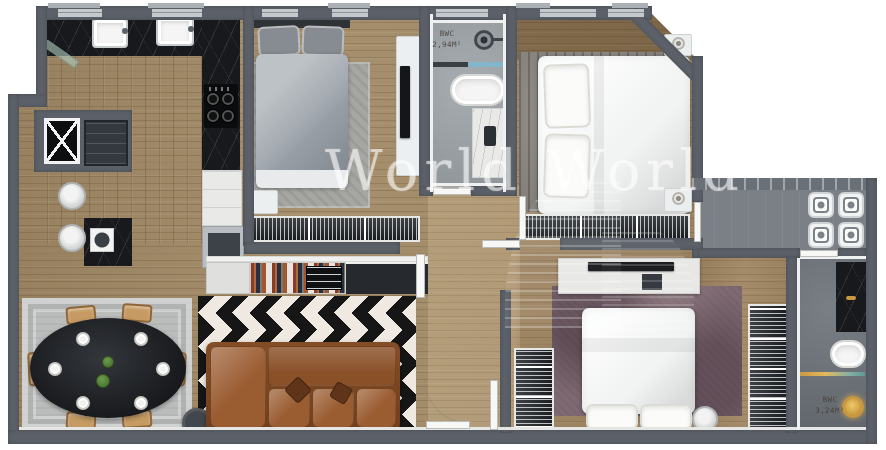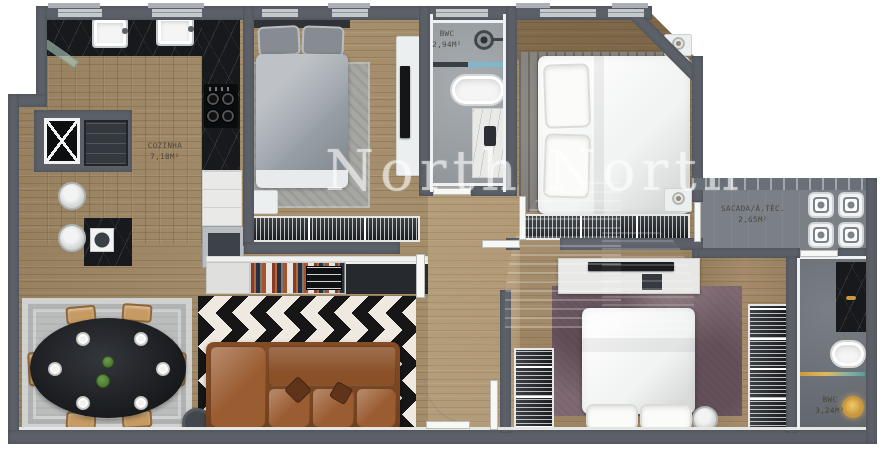--- a/index.html
+++ b/index.html
@@ -316,34 +316,26 @@
   <div class="el door" style="left:433px;top:188px;width:38px;height:7px;"></div>
   <div class="el door" style="left:416px;top:254px;width:9px;height:44px;"></div>
   <div class="el door" style="left:519px;top:196px;width:7px;height:44px;"></div>
   <div class="el door" style="left:482px;top:240px;width:38px;height:8px;"></div>
   <div class="el door" style="left:490px;top:380px;width:8px;height:50px;"></div>
   <div class="el door" style="left:694px;top:202px;width:7px;height:40px;"></div>
   <div class="el door" style="left:800px;top:250px;width:38px;height:7px;"></div>
   <div class="el arc" style="left:424px;top:378px;width:46px;height:46px;"></div>
   <div class="el door" style="left:426px;top:421px;width:44px;height:8px;"></div>
 
-  <div class="el lbl" style="left:123px;top:140px;width:84px;">
-    <div>COZINHA</div>
-    <div>7,18m²</div>
-  </div>
   <div class="el lbl" style="left:416px;top:28px;width:62px;">
     <div>BWC</div>
     <div>2,94m²</div>
   </div>
-  <div class="el lbl" style="left:703px;top:203px;width:100px;">
-    <div>SACADA/Á.TÉC.</div>
-    <div>2,65m²</div>
-  </div>
   <div class="el lbl" style="left:798px;top:394px;width:64px;">
     <div>BWC</div>
     <div>3,24m²</div>
   </div>
 
   <div class="el wm-bldg" style="left:505px;top:178px;width:116px;height:150px;"></div>
   <div class="el wm-bldg2" style="left:602px;top:232px;width:92px;height:98px;"></div>
-  <div class="el wm-text" style="left:210px;top:138px;width:650px;">North North</div>
+  <div class="el wm-text" style="left:210px;top:138px;width:650px;">World World</div>
 
 </div>
 
 </body></html>

